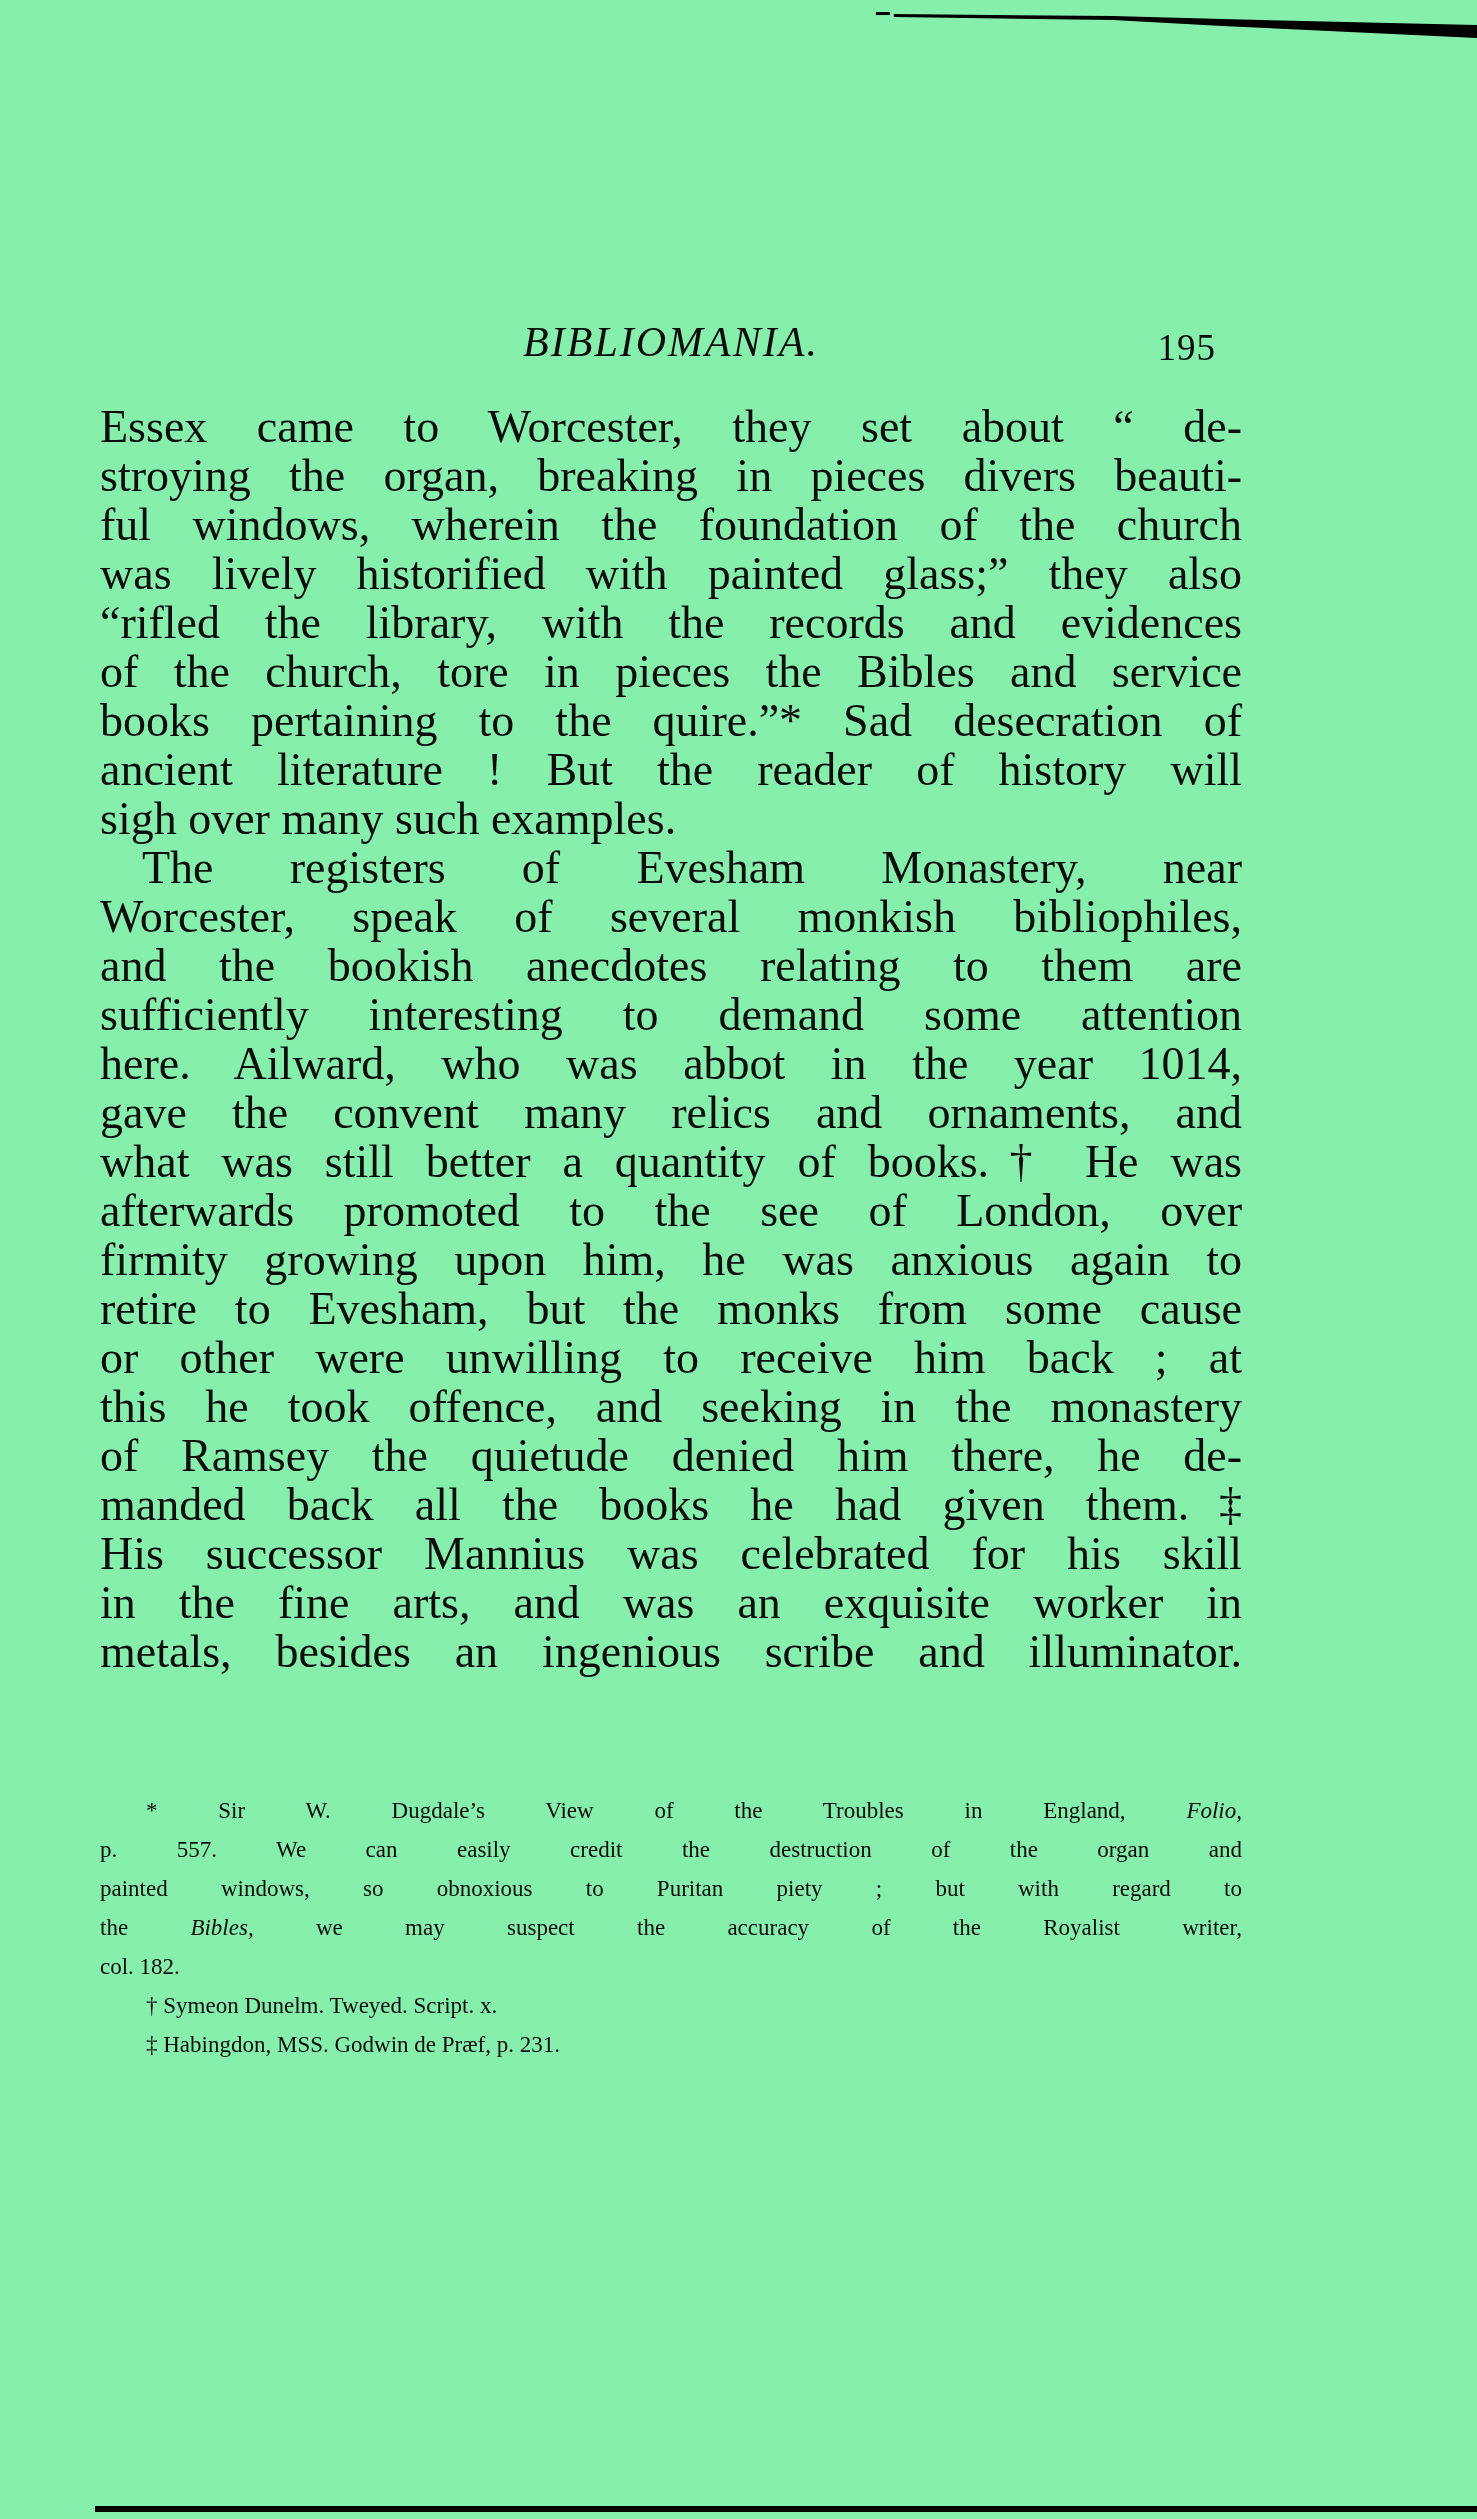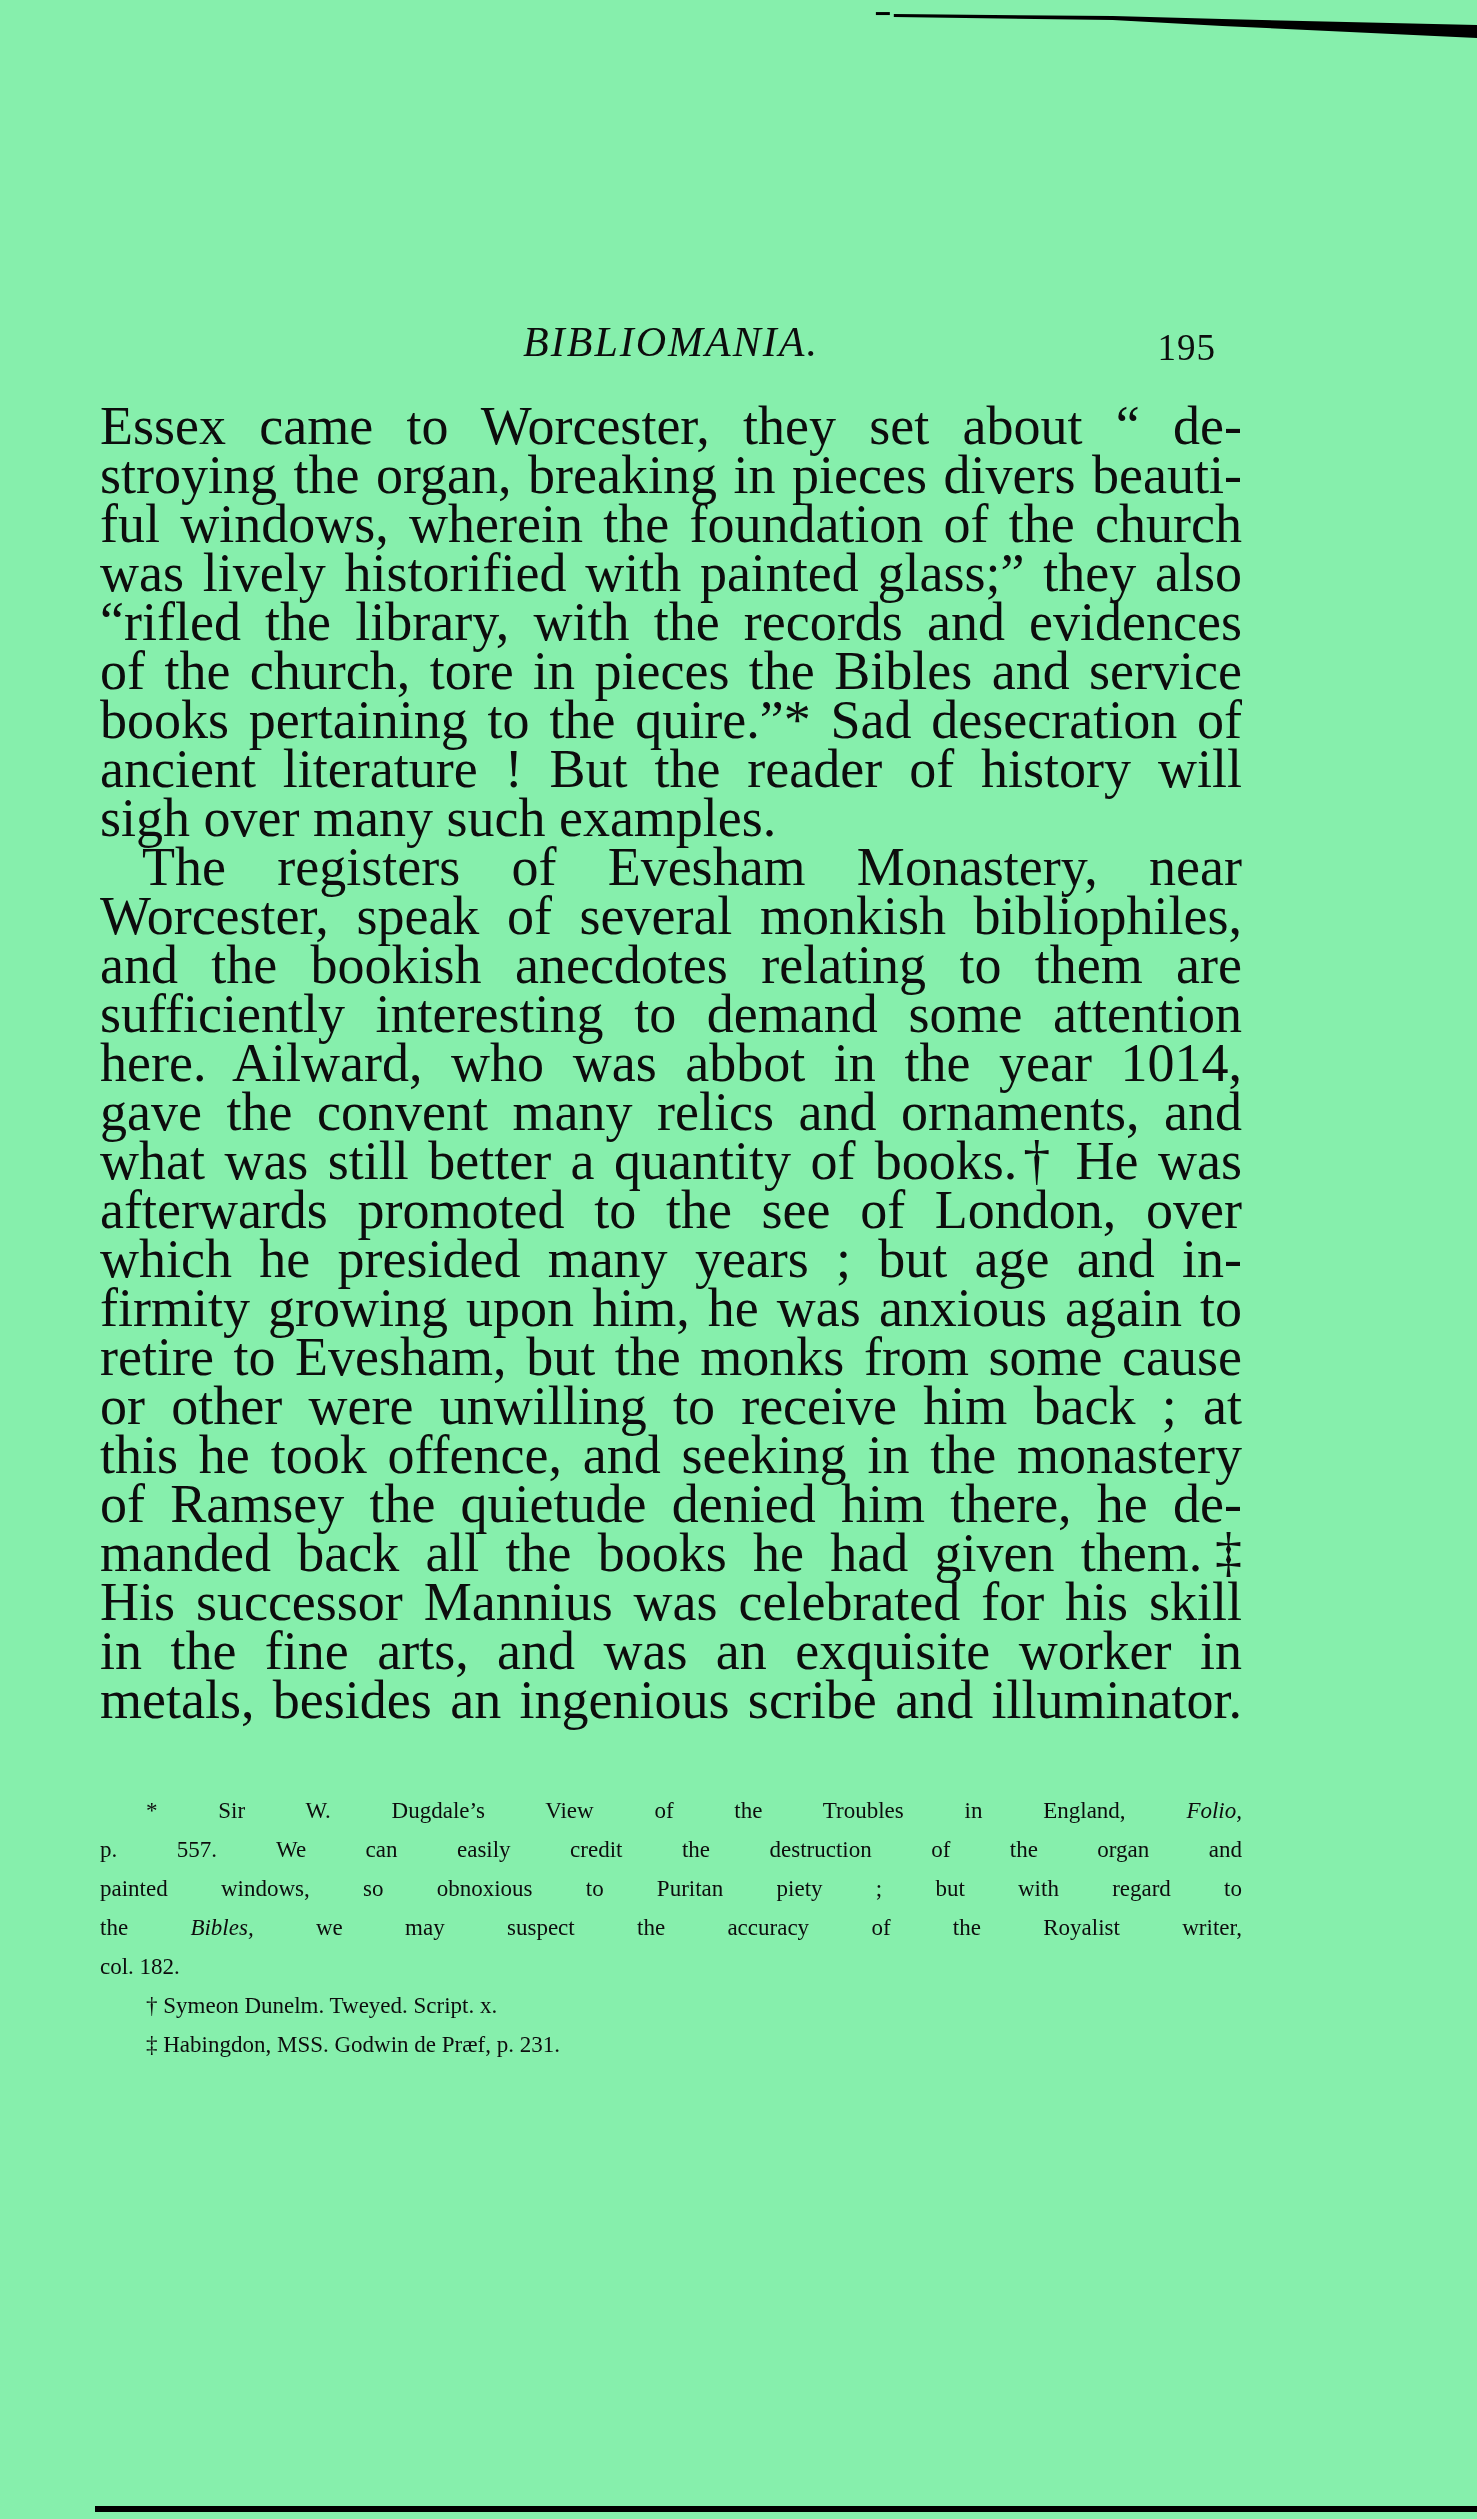--- a/index.html
+++ b/index.html
@@ -28,21 +28,21 @@
   .page-number {
     position: absolute;
     right: 26px;
     top: 8px;
     font-size: 37px;
     letter-spacing: 1px;
   }
   
   .bodytext {
     top: 402px;
-    font-size: 54px;
+    font-size: 46px;
     line-height: 49px;
   }
   .line {
     text-align: justify;
     text-align-last: justify;
   }
   .para1 .line:last-child { text-align-last: left; }
   .para2 .line:first-child { text-indent: 42px; }
   
   .footnotes {
@@ -105,21 +105,20 @@
       </div>
     <div class="para para2">
         <div class="line">The registers of Evesham Monastery, near</div>
         <div class="line">Worcester, speak of several monkish bibliophiles,</div>
         <div class="line">and the bookish anecdotes relating to them are</div>
         <div class="line">sufficiently interesting to demand some attention</div>
         <div class="line">here.  Ailward, who was abbot in the year 1014,</div>
         <div class="line">gave the convent many relics and ornaments, and</div>
         <div class="line">what was still better a quantity of books.†  He was</div>
         <div class="line">afterwards promoted to the see of London, over</div>
-        <div class="line">which he presided many years ; but age and in-</div>
         <div class="line">firmity growing upon him, he was anxious again to</div>
         <div class="line">retire to Evesham, but the monks from some cause</div>
         <div class="line">or other were unwilling to receive him back ; at</div>
         <div class="line">this he took offence, and seeking in the monastery</div>
         <div class="line">of Ramsey the quietude denied him there, he de-</div>
         <div class="line">manded back all the books he had given them.‡</div>
         <div class="line">His successor Mannius was celebrated for his skill</div>
         <div class="line">in the fine arts, and was an exquisite worker in</div>
         <div class="line">metals, besides an ingenious scribe and illuminator.</div>
       </div>

